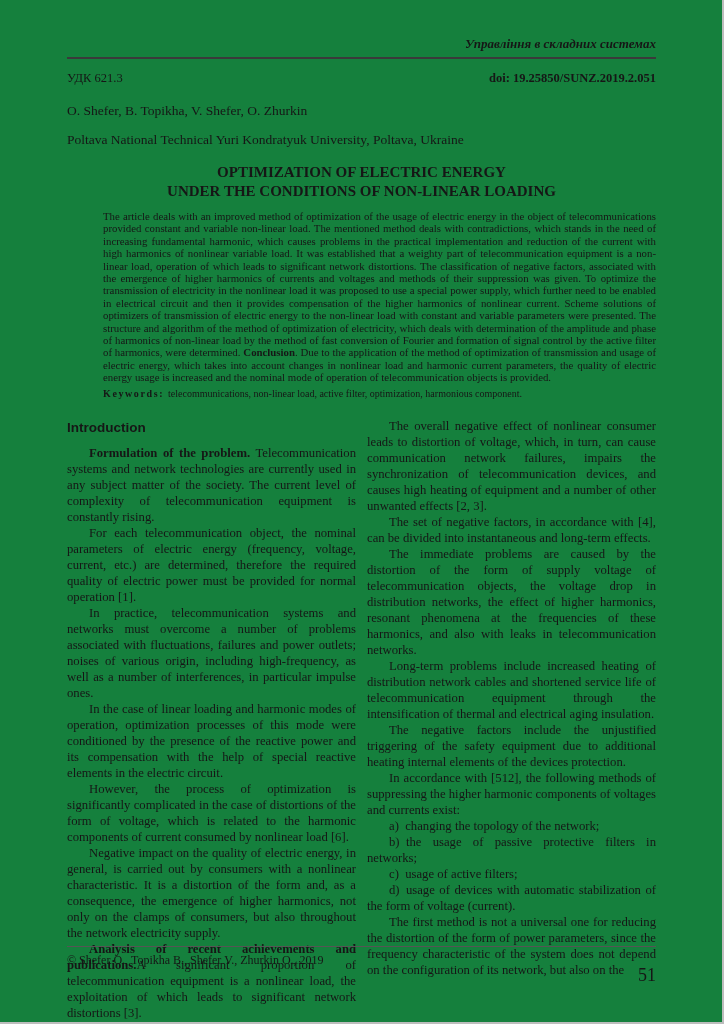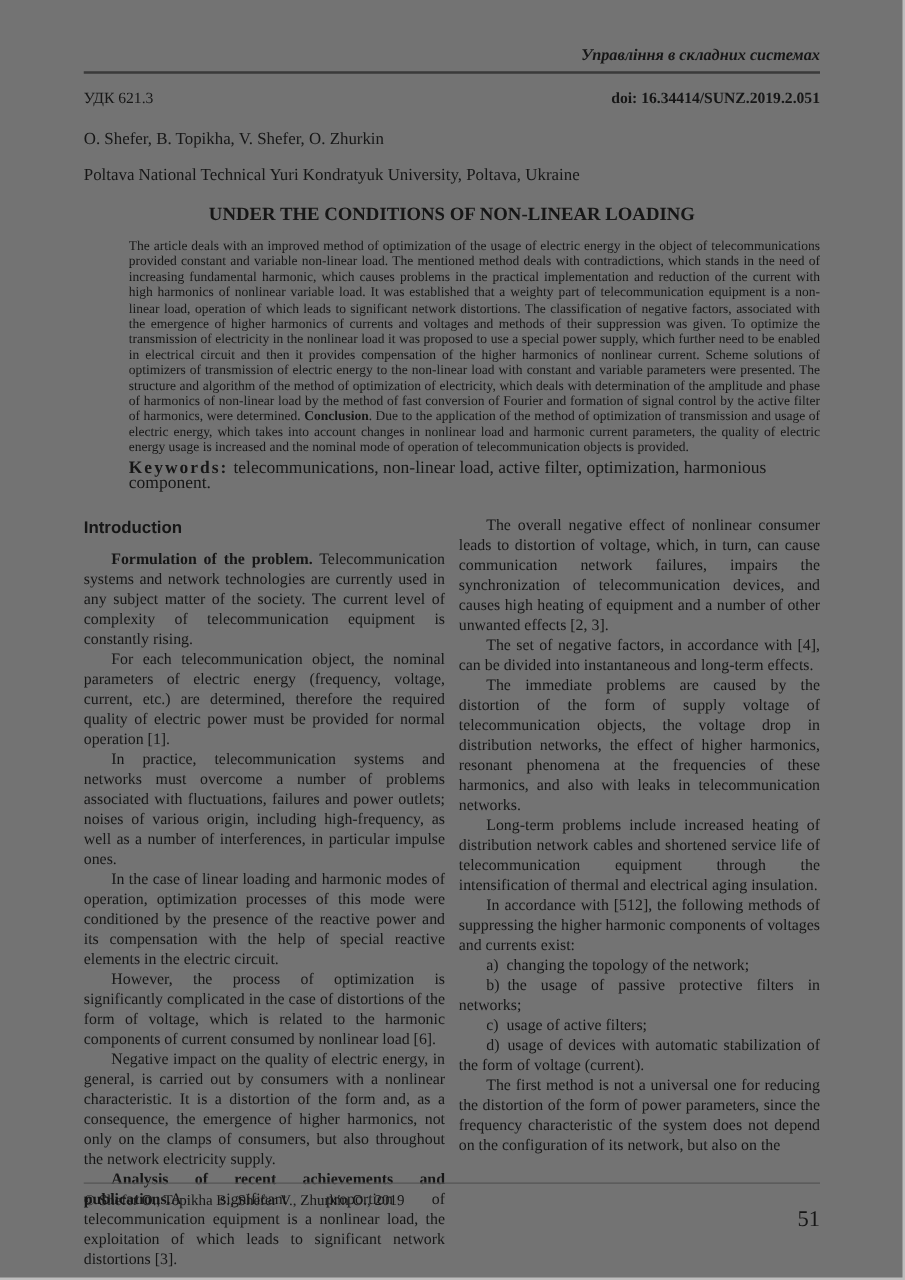--- a/index.html
+++ b/index.html
@@ -5,21 +5,21 @@
   html, body {
     margin: 0;
     padding: 0;
     background: #ffffff;
   }
   .page {
     position: relative;
     width: 724px;
     height: 1024px;
     box-sizing: border-box;
-    background: #737373;
+    background: #15803d;
     color: #161616;
     font-family: "Liberation Serif", serif;
     padding: 36px 66px 0 67px;
     overflow: hidden;
     border-right: 2px solid #bdbdbd;
     border-bottom: 2px solid #bdbdbd;
   }
   .journal-name {
     text-align: right;
     font-size: 13px;
@@ -50,21 +50,21 @@
   .abstract {
     margin-top: 9px;
     margin-left: 36px;
     font-size: 10.8px;
     line-height: 12.4px;
     text-align: justify;
   }
   .keywords {
     margin-top: 4px;
     margin-left: 36px;
-    font-size: 14px;
+    font-size: 10px;
     line-height: 12.4px;
   }
   .kw-label {
     font-weight: bold;
     letter-spacing: 1.6px;
     margin-right: 4px;
   }
   .columns {
     display: flex;
     gap: 11px;
@@ -114,27 +114,28 @@
 </head>
 <body>
 
 <div class="page">
 
   <div class="journal-name">Управління в складних системах</div>
   <div class="head-rule"></div>
 
   <div class="udk-doi-row">
     <span class="udk">УДК 621.3</span>
-    <span class="doi">doi: 16.34414/SUNZ.2019.2.051</span>
+    <span class="doi">doi: 19.25850/SUNZ.2019.2.051</span>
   </div>
 
   <div class="authors">O. Shefer, B. Topikha, V. Shefer, O. Zhurkin</div>
   <div class="affiliation">Poltava National Technical Yuri Kondratyuk University, Poltava, Ukraine</div>
 
   <div class="title">
+    <div>OPTIMIZATION OF ELECTRIC ENERGY</div>
     <div>UNDER THE CONDITIONS OF NON-LINEAR LOADING</div>
   </div>
 
   <div class="abstract"><span>The article deals with an improved method of optimization of the usage of electric energy in the object of telecommunications provided constant and variable non-linear load. The mentioned method deals with contradictions, which stands in the need of increasing fundamental harmonic, which causes problems in the practical implementation and reduction of the current with high harmonics of nonlinear variable load. It was established that a weighty part of telecommunication equipment is a non-linear load, operation of which leads to significant network distortions. The classification of negative factors, associated with the emergence of higher harmonics of currents and voltages and methods of their suppression was given. To optimize the transmission of electricity in the nonlinear load it was proposed to use a special power supply, which further need to be enabled in electrical circuit and then it provides compensation of the higher harmonics of nonlinear current. Scheme solutions of optimizers of transmission of electric energy to the non-linear load with constant and variable parameters were presented. The structure and algorithm of the method of optimization of electricity, which deals with determination of the amplitude and phase of harmonics of non-linear load by the method of fast conversion of Fourier and formation of signal control by the active filter of harmonics, were determined. </span><b>Conclusion</b><span>. Due to the application of the method of optimization of transmission and usage of electric energy, which takes into account changes in nonlinear load and harmonic current parameters, the quality of electric energy usage is increased and the nominal mode of operation of telecommunication objects is provided.</span></div>
 
   <div class="keywords"><span class="kw-label">Keywords:</span><span>telecommunications, non-linear load, active filter, optimization, harmonious component.</span></div>
 
   <div class="columns">
 
     <div class="col">
@@ -146,20 +147,21 @@
       <p><b></b><span>However, the process of optimization is significantly complicated in the case of distortions of the form of voltage, which is related to the harmonic components of current consumed by nonlinear load [6].</span></p>
       <p><b></b><span>Negative impact on the quality of electric energy, in general, is carried out by consumers with a nonlinear characteristic. It is a distortion of the form and, as a consequence, the emergence of higher harmonics, not only on the clamps of consumers, but also throughout the network electricity supply.</span></p>
       <p><b>Analysis of recent achievements and publications.</b><span>A significant proportion of telecommunication equipment is a nonlinear load, the exploitation of which leads to significant network distortions [3].</span></p>
     </div>
 
     <div class="col">
       <p><b></b><span>The overall negative effect of nonlinear consumer leads to distortion of voltage, which, in turn, can cause communication network failures, impairs the synchronization of telecommunication devices, and causes high heating of equipment and a number of other unwanted effects [2, 3].</span></p>
       <p><b></b><span>The set of negative factors, in accordance with [4], can be divided into instantaneous and long-term effects.</span></p>
       <p><b></b><span>The immediate problems are caused by the distortion of the form of supply voltage of telecommunication objects, the voltage drop in distribution networks, the effect of higher harmonics, resonant phenomena at the frequencies of these harmonics, and also with leaks in telecommunication networks.</span></p>
       <p><b></b><span>Long-term problems include increased heating of distribution network cables and shortened service life of telecommunication equipment through the intensification of thermal and electrical aging insulation.</span></p>
+      <p><b></b><span>The negative factors include the unjustified triggering of the safety equipment due to additional heating internal elements of the devices protection.</span></p>
       <p><b></b><span>In accordance with [512], the following methods of suppressing the higher harmonic components of voltages and currents exist:</span></p>
       <p>a) changing the topology of the network;</p>
       <p>b) the usage of passive protective filters in networks;</p>
       <p>c) usage of active filters;</p>
       <p>d) usage of devices with automatic stabilization of the form of voltage (current).</p>
       <p>The first method is not a universal one for reducing the distortion of the form of power parameters, since the frequency characteristic of the system does not depend on the configuration of its network, but also on the</p>
     </div>
 
   </div>
 

